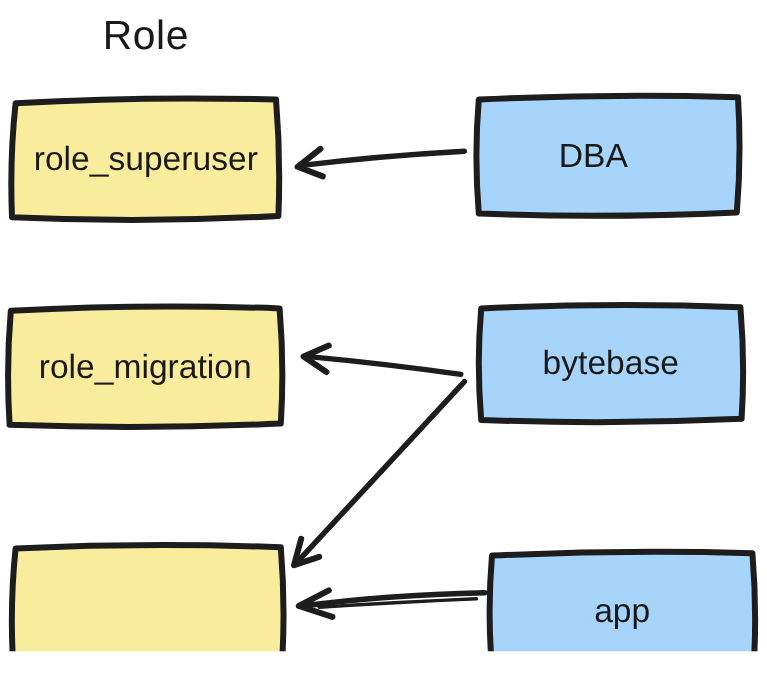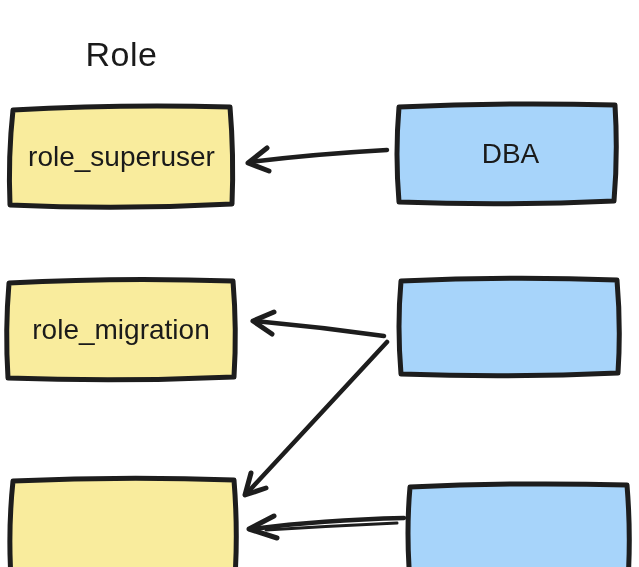--- a/index.html
+++ b/index.html
@@ -7,21 +7,20 @@
     padding: 0;
     background: #ffffff;
   }
   .canvas {
     position: relative;
     width: 639px;
     height: 543px;
     background: var(--background, #ffffff);
     font-family: "Liberation Sans", sans-serif;
     overflow: hidden;
-    margin-top: 24px;
   }
   .artwork {
     position: absolute;
     left: 0;
     top: 0;
     width: 639px;
     height: 567px;
   }
   .box {
     stroke: var(--stroke, #1d1d1d);
@@ -90,15 +89,17 @@
       <path class="shaft2" d="M 397 499 Q 330 502 266 506"></path>
       <path class="head" d="M 277 514 L 249 505 L 274 492"></path>
     </g>
   </svg>
 
   <div class="hdr" style="left:10px; top:8px; width:223px; height:44px;">Role</div>
 
   <div class="lbl" style="left:10px; top:82px; width:223px; height:101px;">role_superuser</div>
   <div class="lbl" style="left:6px; top:255px; width:230px; height:102px;">role_migration</div>
 
-  <div class="lbl" style="left:388px; top:79px; width:221px; height:101px;padding-left:12px;">DBA</div>
+  <div class="lbl" style="left:372px; top:79px; width:221px; height:101px;padding-left:12px;">DBA</div>
+  <div class="lbl" style="left:398px; top:253px; width:222px; height:99px;">bytebase</div>
+  <div class="lbl" style="left:407px; top:459px; width:223px; height:100px;">app</div>
 
 </div>
 
 </body></html>

